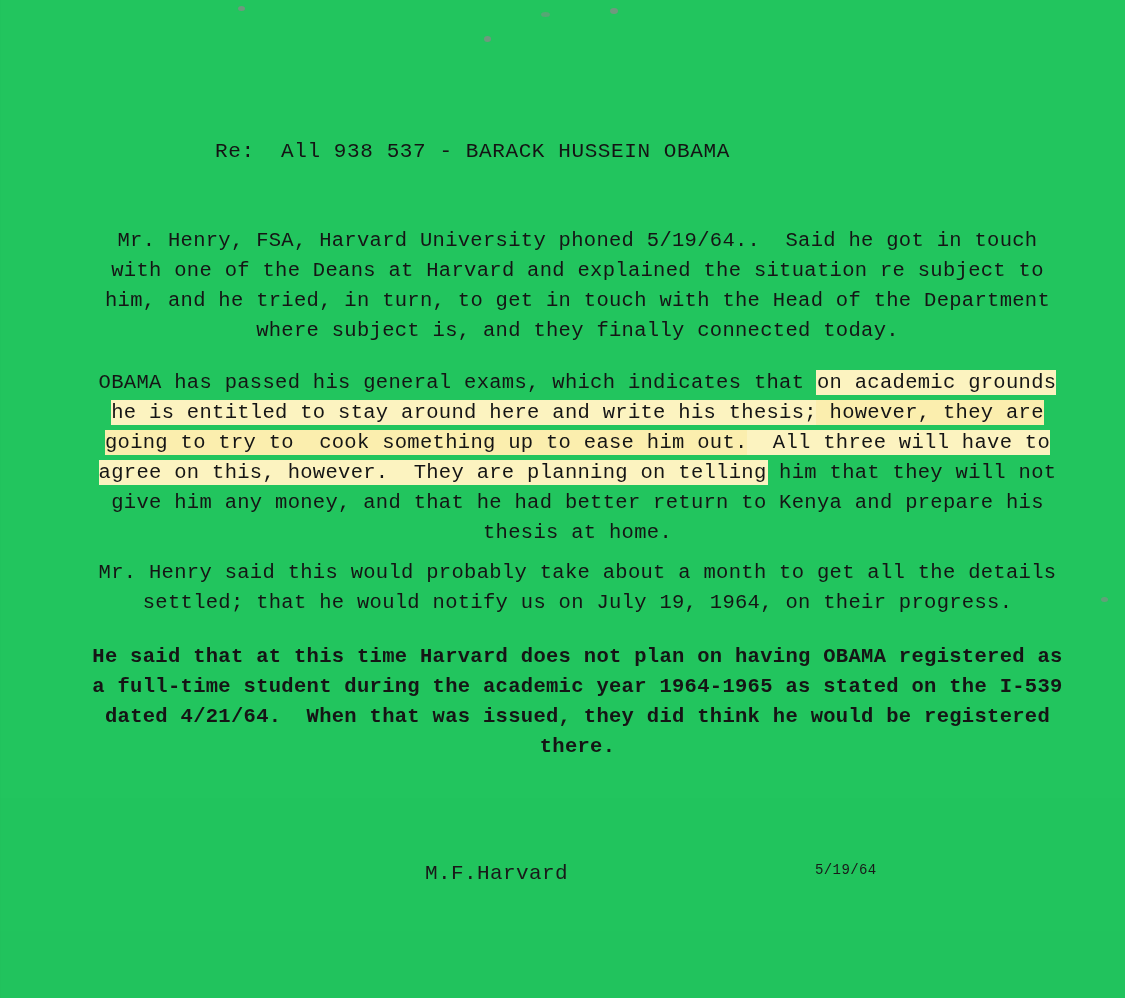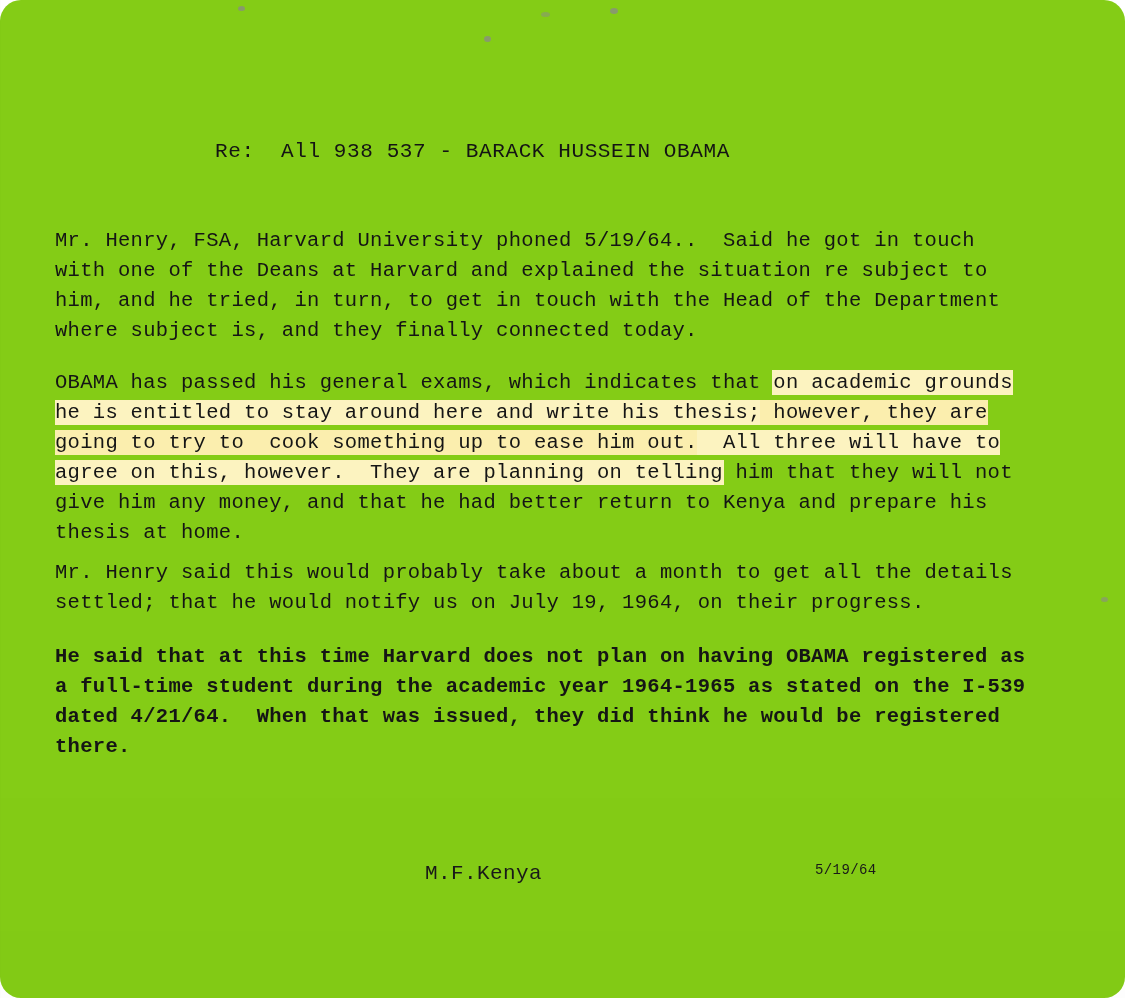--- a/index.html
+++ b/index.html
@@ -11,22 +11,21 @@
     width: 1125px;
     height: 998px;
     overflow: hidden;
     font-family: "Liberation Mono", "DejaVu Sans Mono", monospace;
     color: #1a1a1a;
   }
   .page {
     position: relative;
     width: 1125px;
     height: 998px;
-    background: #84cc16;
-    border-radius: 21px;
+    background: #22c55e;
   }
   
   .speck {
     position: absolute;
     background: #8a8a8a;
     border-radius: 50%;
     opacity: .75;
   }
   .speck.s1 { left: 238px; top: 6px;  width: 7px; height: 5px; }
   .speck.s2 { left: 484px; top: 36px; width: 7px; height: 6px; }
@@ -45,20 +44,21 @@
   }
   .body-block {
     position: absolute;
     left: 55px;
     width: 1045px;
     font-size: 20.5px;
     line-height: 30px;
     letter-spacing: 0.3px;
     white-space: pre-wrap;
     color: #151515;
+    text-align: center;
   }
   #para-1 { top: 226px; }
   #para-2 { top: 368px; }
   #para-3 { top: 558px; }
   #para-4 { top: 642px; font-weight: bold; }
 
   .hl {
     background: #fcf3c0;
     box-shadow: 0 0 0 1px #fcf3c0;
   }
@@ -128,18 +128,18 @@
 
   <div class="body-block" id="para-3">Mr. Henry said this would probably take about a month to get all the details
 settled; that he would notify us on July 19, 1964, on their progress.</div>
 
   <div class="body-block" id="para-4">He said that at this time Harvard does not plan on having OBAMA registered as
 a full-time student during the academic year 1964-1965 as stated on the I-539
 dated 4/21/64.  When that was issued, they did think he would be registered
 there.</div>
 
   <div class="signature-row">
-    <div class="signature-name">M.F.Kenya</div>
+    <div class="signature-name">M.F.Harvard</div>
     <div class="signature-date">5/19/64</div>
   </div>
 
   <div class="grain"></div>
 </div>
 
 </body></html>

